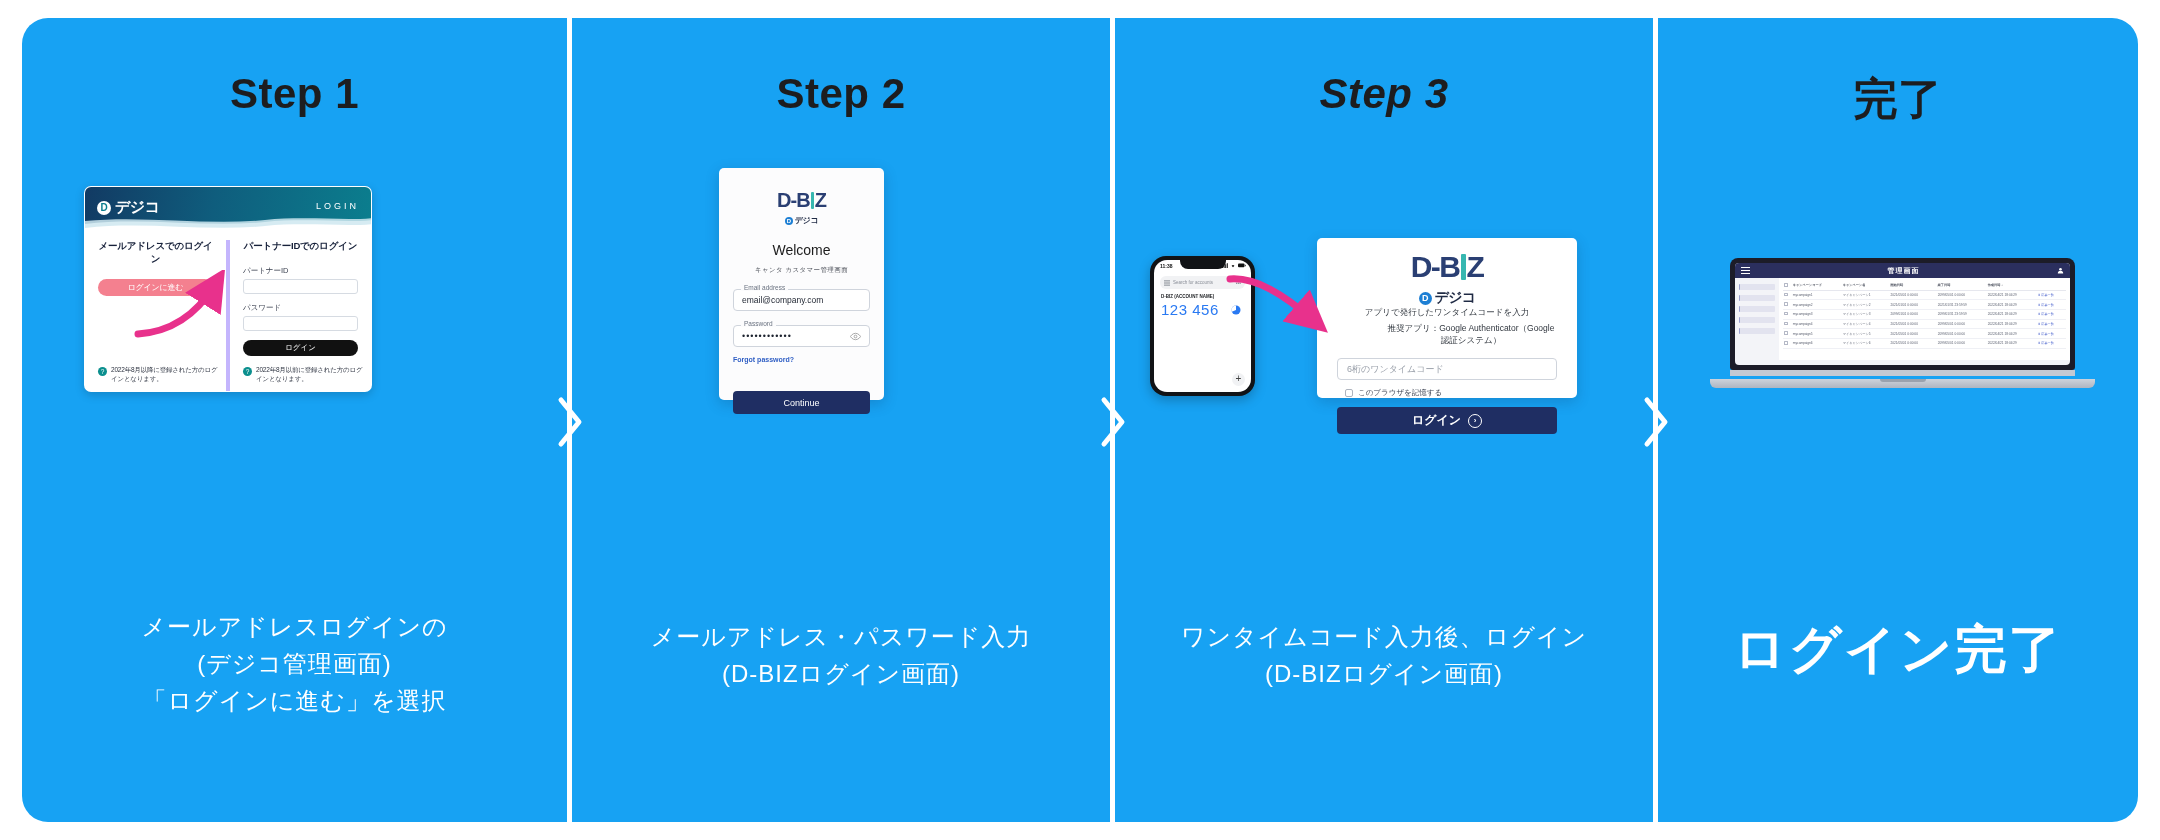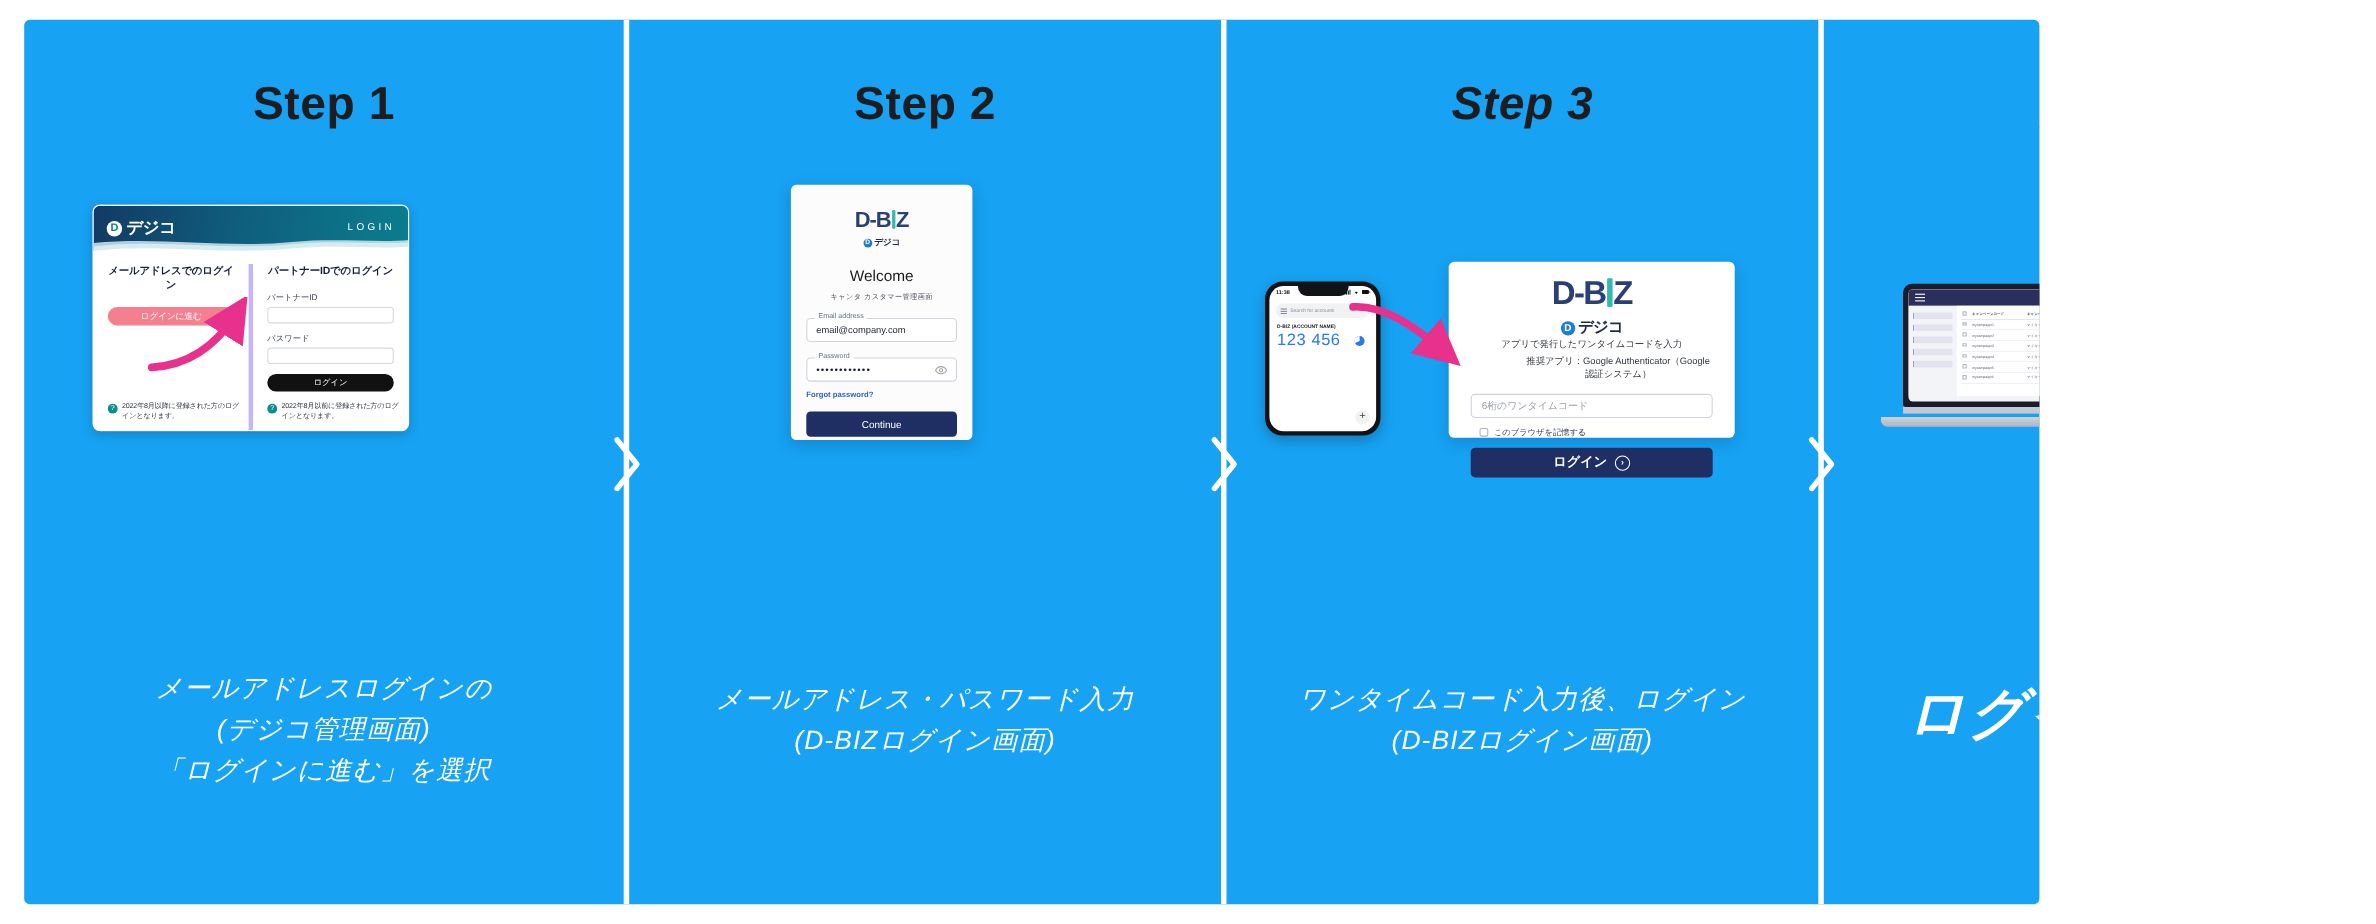--- a/index.html
+++ b/index.html
@@ -2,22 +2,22 @@
 <html lang="ja"><head>
 <meta charset="utf-8">
 <style>
   * { box-sizing: border-box; margin:0; padding:0; }
   html,body { width:2160px; height:840px; background:#ffffff; }
   body { font-family:"Liberation Sans","DejaVu Sans",sans-serif; -webkit-font-smoothing:antialiased; }
 
   #root { position:relative; width:2160px; height:840px; background:#fff; overflow:hidden; }
 
   .board {
-    position:absolute; left:22px; top:18px; width:1832px; height:804px;
-    background:#17a2f3; border-radius:5px; overflow:hidden;
+    position:absolute; left:22px; top:18px; width:2116px; height:804px;
+    background:#17a2f3; border-radius:26px; overflow:hidden;
   }
 
   
   .divider { position:absolute; top:0; width:5px; height:804px; background:#ffffff; }
   .chev {
     position:absolute; width:30px; height:52px;
   }
   .chev svg { display:block; }
 
   
@@ -33,21 +33,21 @@
   }
   .step-title.jp { font-size:44px; }
 
   .caption {
     position:absolute; left:0; right:0; text-align:center;
     color:#ffffff; font-size:24px; line-height:1.55; letter-spacing:1px;
   }
   .caption.big {
     font-size:52px; font-weight:bold; letter-spacing:2px; line-height:1.2;
   }
-  .caption div { white-space:nowrap;font-style:italic; }
+  .caption div { white-space:nowrap; }
 
   
   .dgc-card {
     position:absolute; left:62px; top:168px; width:288px; height:206px;
     background:#ffffff; border-radius:7px; overflow:hidden;
     box-shadow:0 3px 10px rgba(0,0,0,.18);
     border:1px solid rgba(255,255,255,.6);
   }
   .dgc-head {
     position:relative; height:41px;
@@ -130,21 +130,21 @@
   }
   .biz-input {
     height:22px; border:1px solid #cfd4dc; border-radius:4px; background:#fff;
     display:flex; align-items:center; padding:0 8px; font-size:8.5px; color:#1e2430;
     justify-content:space-between;
   }
   .biz-dots { letter-spacing:1px; font-size:9px; color:#1e2430; }
   .biz-eye { width:11px;height:11px; opacity:.55; }
   .biz-forgot { margin-top:9px; font-size:7px; color:#2f5ec4; font-weight:bold; }
   .biz-continue {
-    margin-top:11px; height:23px; border-radius:4px; background:#1f2e63;
+    margin-top:28px; height:23px; border-radius:4px; background:#1f2e63;
     color:#fff; font-size:9px; display:flex; align-items:center; justify-content:center;
   }
 
   
   .phone {
     position:absolute; left:1128px; top:238px; width:105px; height:140px;
     background:#111316; border-radius:16px; padding:4px;
     box-shadow:0 4px 12px rgba(0,0,0,.25);
   }
   .phone-screen {

